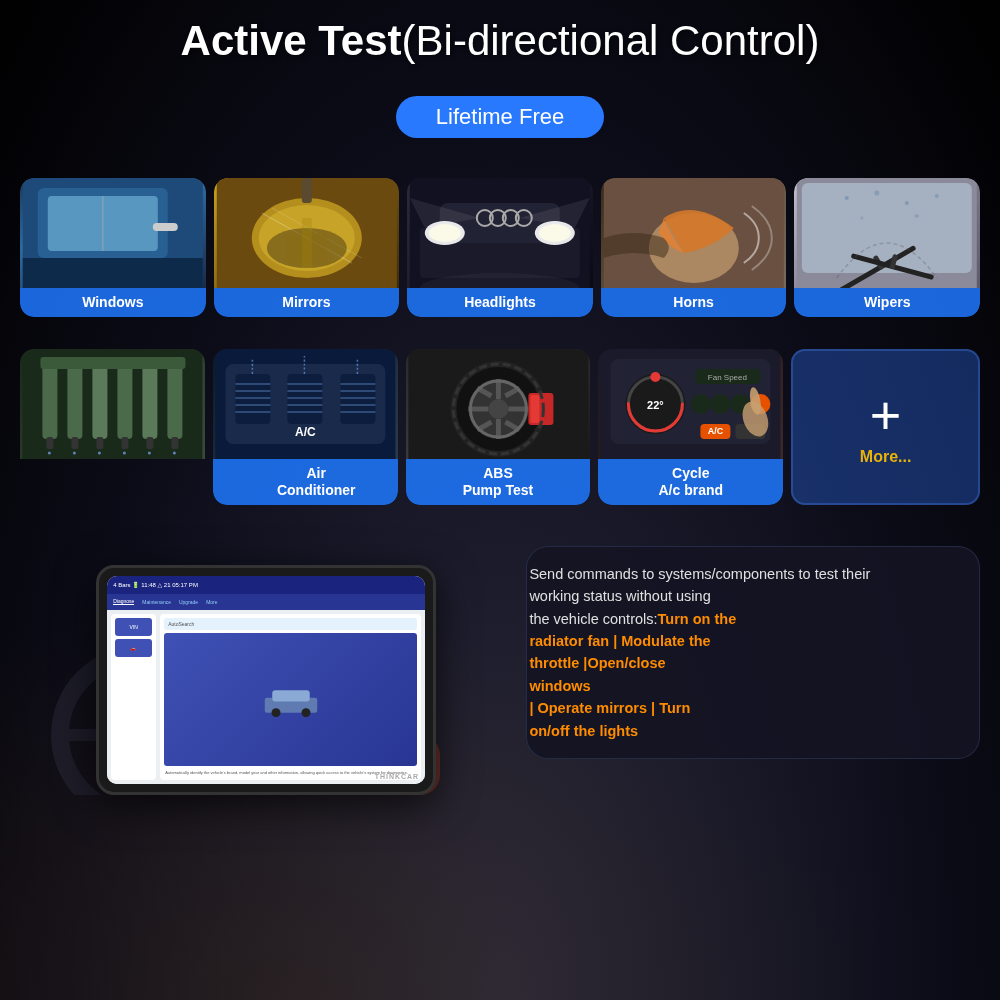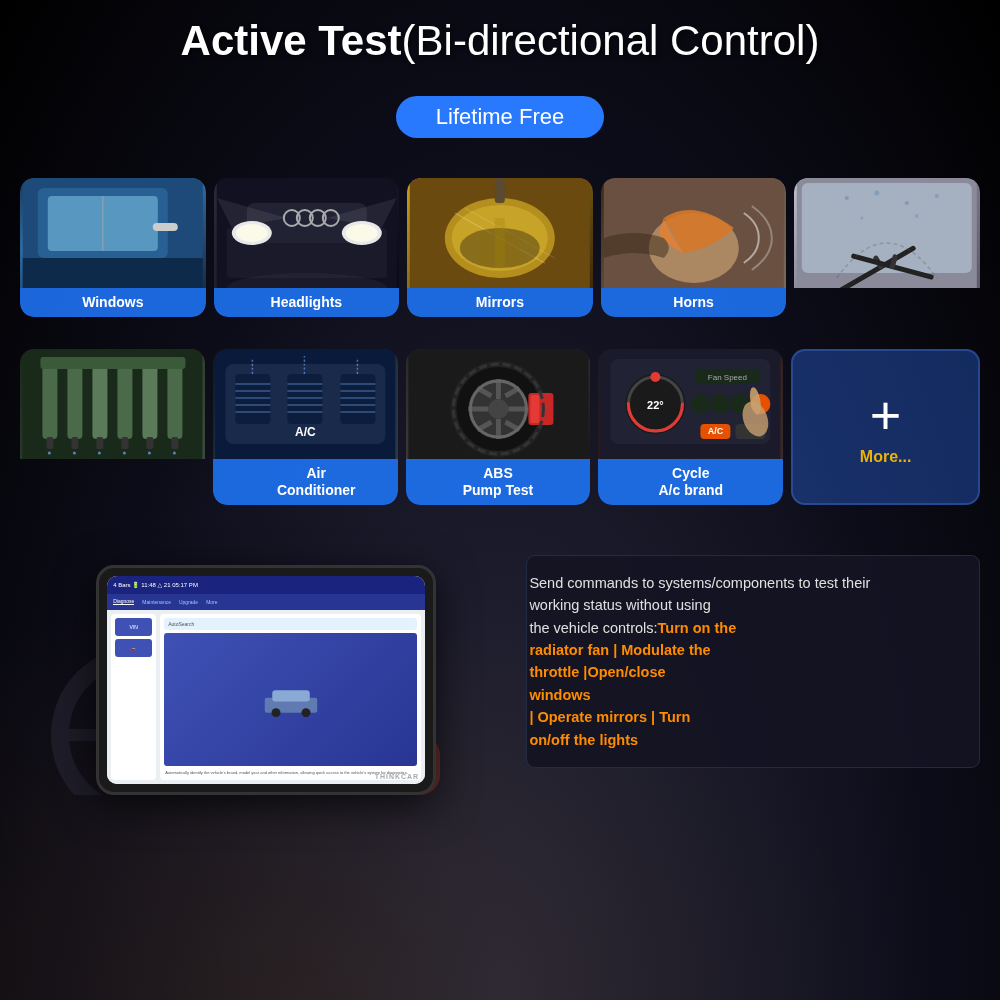--- a/index.html
+++ b/index.html
@@ -267,28 +267,28 @@
       color: #aaa;
       font-size: 7px;
       font-weight: bold;
       letter-spacing: 1px;
     }
 
     
     .info-box {
       flex: 1;
       background: rgba(20,20,35,0.92);
-      border-radius: 9px;
+      border-radius: 22px;
       padding: 16px 2px;
       color: #fff;
       font-size: 14.5px;
       line-height: 1.55;
       border: 1px solid rgba(60,80,120,0.4);
       align-self: flex-start;
-      margin-top: 10px;
+      margin-top: 1px;
     }
     .info-box .normal-text {
       color: #e0e0e0;
     }
     .info-box .highlight-text {
       color: #ff8c00;
       font-weight: 700;
     }
 
     
@@ -371,20 +371,41 @@
           <rect x="15" y="10" width="130" height="70" rx="6" fill="#2d6a9f" opacity="0.7"></rect>
           <rect x="25" y="18" width="110" height="55" rx="4" fill="#87CEEB" opacity="0.5"></rect>
 
           <line x1="80" y1="18" x2="80" y2="73" stroke="#aaa" stroke-width="1.5" opacity="0.5"></line>
           <rect x="0" y="80" width="180" height="30" fill="#0d2a4a"></rect>
 
           <rect x="130" y="45" width="25" height="8" rx="4" fill="#ccc"></rect>
         </svg>
       </div>
       <div class="card-label">Windows</div>
+    </div>
+
+    <div class="feature-card">
+      <div class="card-image img-mirrors">
+        <svg class="card-img-svg" viewBox="0 0 180 110" xmlns="http://www.w3.org/2000/svg">
+          <rect x="0" y="0" width="180" height="110" fill="#6b4a10"></rect>
+
+          <ellipse cx="90" cy="60" rx="55" ry="40" fill="#c8a020" opacity="0.8"></ellipse>
+          <ellipse cx="90" cy="60" rx="48" ry="33" fill="#d4b030" opacity="0.6"></ellipse>
+
+          <line x1="45" y1="35" x2="135" y2="85" stroke="#fff" stroke-width="1" opacity="0.3"></line>
+          <line x1="55" y1="30" x2="145" y2="80" stroke="#fff" stroke-width="0.8" opacity="0.2"></line>
+
+          <ellipse cx="90" cy="70" rx="40" ry="20" fill="#4a3a10" opacity="0.5"></ellipse>
+          <rect x="70" y="55" width="40" height="30" rx="3" fill="#8b6914" opacity="0.4"></rect>
+          <rect x="85" y="40" width="10" height="50" fill="#a0850a" opacity="0.3"></rect>
+
+          <rect x="85" y="0" width="10" height="25" fill="#5a4a30" rx="3"></rect>
+        </svg>
+      </div>
+      <div class="card-label">Mirrors</div>
     </div>
 
     <div class="feature-card">
       <div class="card-image img-headlights">
         <svg class="card-img-svg" viewBox="0 0 180 110" xmlns="http://www.w3.org/2000/svg">
           <rect x="0" y="0" width="180" height="110" fill="#111122"></rect>
 
           <rect x="10" y="50" width="160" height="50" rx="4" fill="#1a1a2a"></rect>
           <rect x="30" y="25" width="120" height="40" rx="8" fill="#222235"></rect>
 
@@ -398,41 +419,20 @@
 
           <circle cx="75" cy="40" r="8" fill="none" stroke="#aaa" stroke-width="2"></circle>
           <circle cx="88" cy="40" r="8" fill="none" stroke="#aaa" stroke-width="2"></circle>
           <circle cx="101" cy="40" r="8" fill="none" stroke="#aaa" stroke-width="2"></circle>
           <circle cx="114" cy="40" r="8" fill="none" stroke="#aaa" stroke-width="2"></circle>
 
           <ellipse cx="90" cy="110" rx="80" ry="15" fill="#fff" opacity="0.04"></ellipse>
         </svg>
       </div>
       <div class="card-label">Headlights</div>
-    </div>
-
-    <div class="feature-card">
-      <div class="card-image img-mirrors">
-        <svg class="card-img-svg" viewBox="0 0 180 110" xmlns="http://www.w3.org/2000/svg">
-          <rect x="0" y="0" width="180" height="110" fill="#6b4a10"></rect>
-
-          <ellipse cx="90" cy="60" rx="55" ry="40" fill="#c8a020" opacity="0.8"></ellipse>
-          <ellipse cx="90" cy="60" rx="48" ry="33" fill="#d4b030" opacity="0.6"></ellipse>
-
-          <line x1="45" y1="35" x2="135" y2="85" stroke="#fff" stroke-width="1" opacity="0.3"></line>
-          <line x1="55" y1="30" x2="145" y2="80" stroke="#fff" stroke-width="0.8" opacity="0.2"></line>
-
-          <ellipse cx="90" cy="70" rx="40" ry="20" fill="#4a3a10" opacity="0.5"></ellipse>
-          <rect x="70" y="55" width="40" height="30" rx="3" fill="#8b6914" opacity="0.4"></rect>
-          <rect x="85" y="40" width="10" height="50" fill="#a0850a" opacity="0.3"></rect>
-
-          <rect x="85" y="0" width="10" height="25" fill="#5a4a30" rx="3"></rect>
-        </svg>
-      </div>
-      <div class="card-label">Mirrors</div>
     </div>
 
     <div class="feature-card">
       <div class="card-image img-horns">
         <svg class="card-img-svg" viewBox="0 0 180 110" xmlns="http://www.w3.org/2000/svg">
           <rect x="0" y="0" width="180" height="110" fill="#6a5040"></rect>
 
           <ellipse cx="90" cy="70" rx="45" ry="35" fill="#c8a070" opacity="0.7"></ellipse>
 
           <path d="M60 40 Q90 20 130 50 Q110 70 80 75 Z" fill="#d4782a" opacity="0.9"></path>
@@ -467,20 +467,21 @@
           <path d="M40 100 Q90 30 140 100" stroke="#555" stroke-width="1.5" fill="none" opacity="0.3" stroke-dasharray="4,3"></path>
 
           <circle cx="50" cy="20" r="2" fill="#6a8aaa" opacity="0.6"></circle>
           <circle cx="80" cy="15" r="2.5" fill="#6a8aaa" opacity="0.5"></circle>
           <circle cx="110" cy="25" r="2" fill="#6a8aaa" opacity="0.6"></circle>
           <circle cx="140" cy="18" r="2" fill="#6a8aaa" opacity="0.5"></circle>
           <circle cx="65" cy="40" r="1.5" fill="#6a8aaa" opacity="0.4"></circle>
           <circle cx="120" cy="38" r="2" fill="#6a8aaa" opacity="0.4"></circle>
         </svg>
       </div>
+      <div class="card-label">Wipers</div>
     </div>
 
   </div>
 
   <div class="grid-row">
 
     <div class="feature-card">
       <div class="card-image img-fuel">
         <svg class="card-img-svg" viewBox="0 0 180 110" xmlns="http://www.w3.org/2000/svg">
           <rect x="0" y="0" width="180" height="110" fill="#1a2a1a"></rect>

